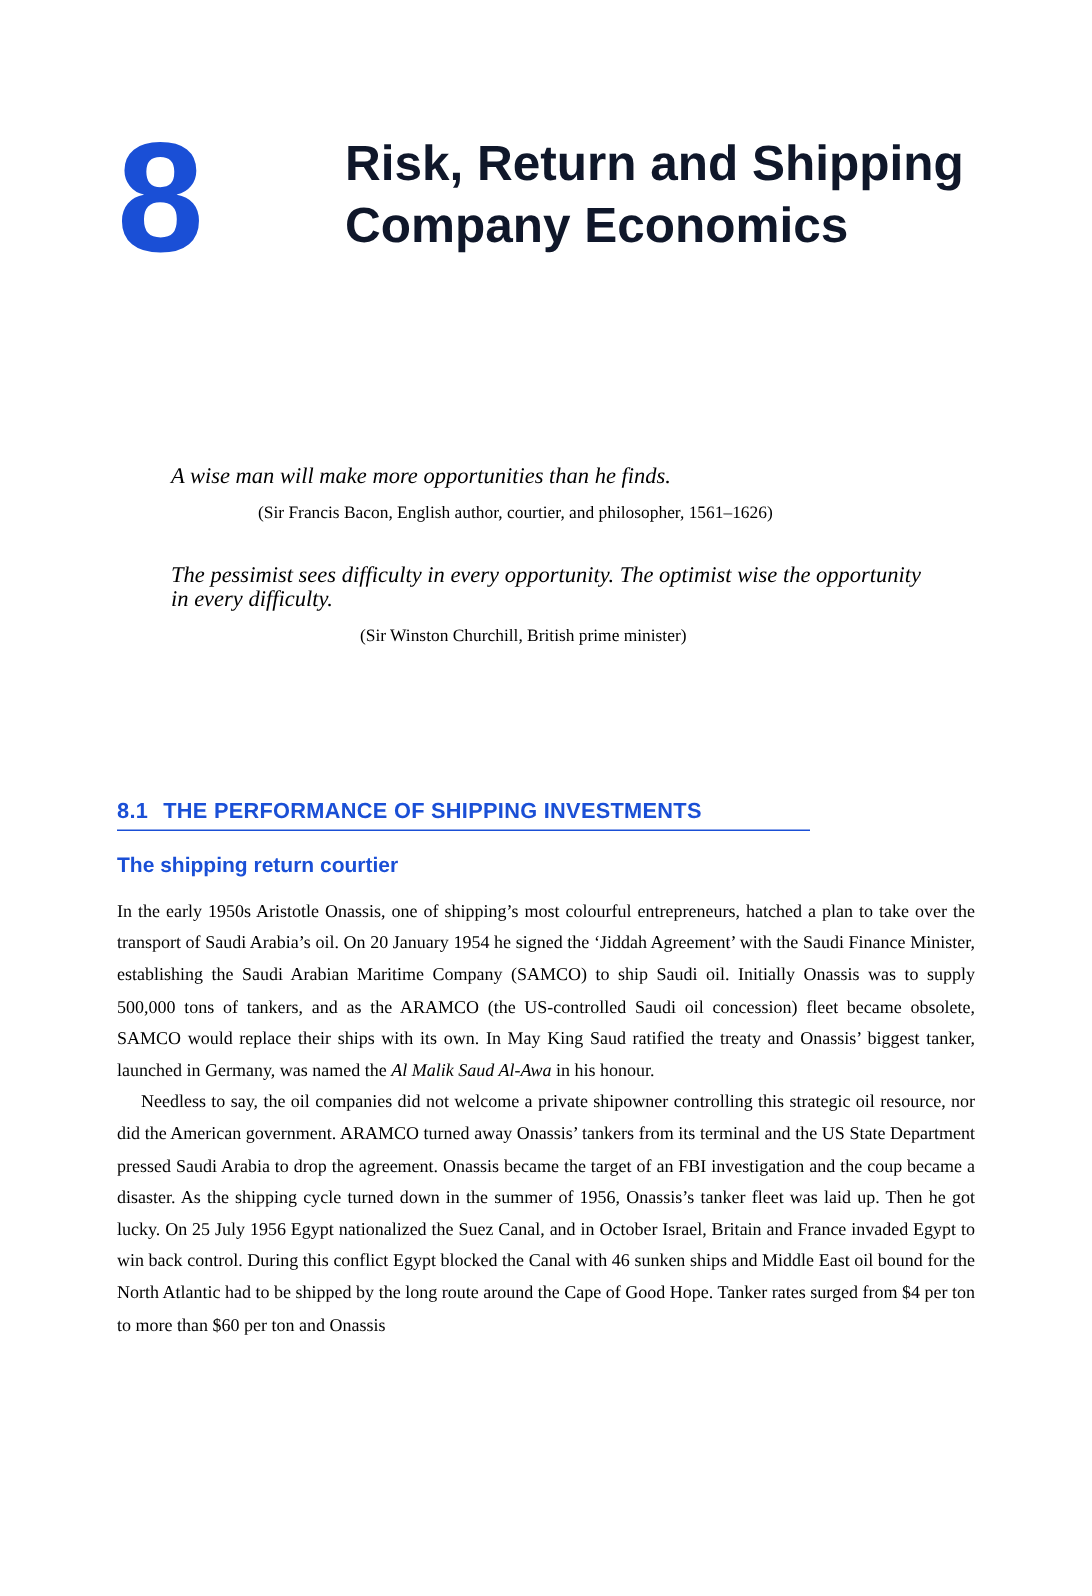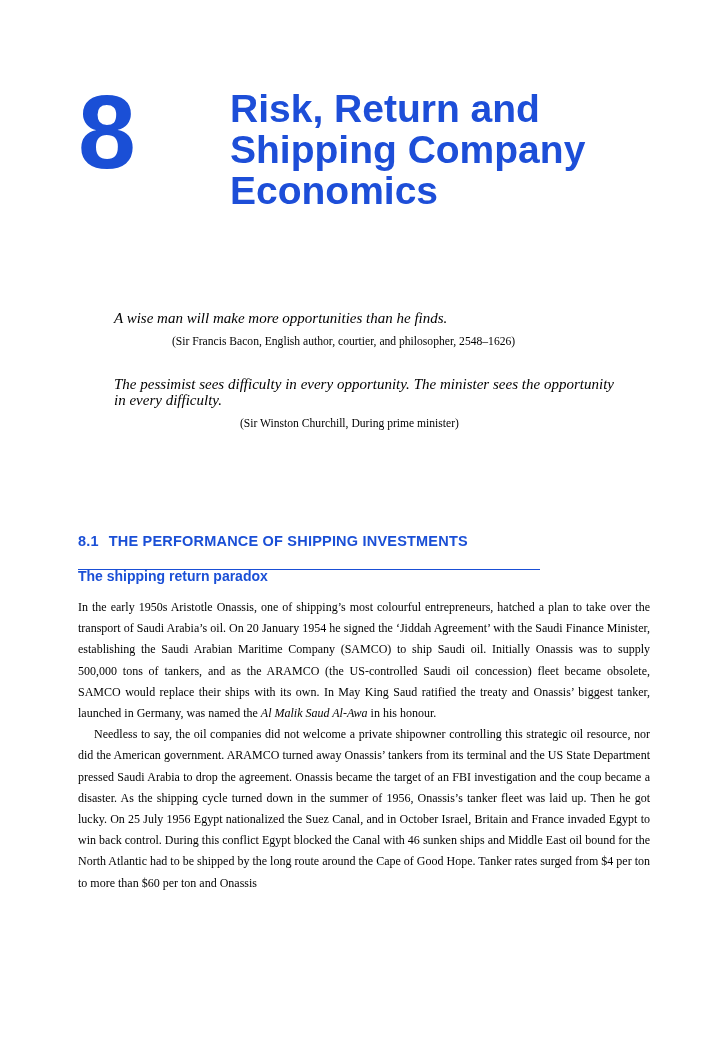--- a/index.html
+++ b/index.html
@@ -35,23 +35,23 @@
     font-weight: bold;
     font-size: 104px;
     line-height: 104px;
     color: #1a4fd6;
     width: 160px;
     letter-spacing: -2px;
   }
   .chapter-title {
     font-family: "Liberation Sans", sans-serif;
     font-weight: bold;
-    font-size: 39px;
+    font-size: 33px;
     line-height: 41px;
-    color: #1d4ed8;
+    color: #0f172a;
     padding-top: 8px;
     max-width: 420px;
   }
   
   .quotes {
     position: absolute;
     left: 114px;
     top: 310px;
     width: 500px;
   }
@@ -79,21 +79,21 @@
   
   .section-heading {
     position: absolute;
     left: 78px;
     top: 533px;
     width: 462px;
     font-family: "Liberation Sans", sans-serif;
     font-weight: bold;
     font-size: 14.5px;
     color: #1a4fd6;
-    padding-bottom: 20px;
+    padding-bottom: 4px;
     border-bottom: 1.6px solid #1a4fd6;
     letter-spacing: 0.2px;
   }
   .section-heading .sec-num {
     margin-right: 10px;
   }
   .sub-heading {
     position: absolute;
     left: 78px;
     top: 568px;
@@ -130,32 +130,32 @@
 <div class="page">
 
   <div class="chapter-header">
     <div class="chapter-number">8</div>
     <div class="chapter-title">Risk, Return and Shipping Company Economics</div>
   </div>
 
   <div class="quotes">
     <div class="quote-block-1">
       <p class="quote-text">A wise man will make more opportunities than he finds.</p>
-      <p class="quote-attrib">(Sir Francis Bacon, English author, courtier, and philosopher, 2548–1626)</p>
+      <p class="quote-attrib">(Sir Francis Bacon, English author, courtier, and philosopher, 1561–1626)</p>
     </div>
     <div class="quote-block-2">
-      <p class="quote-text">The pessimist sees difficulty in every opportunity. The minister sees the opportunity in every difficulty.</p>
-      <p class="quote-attrib indent-more">(Sir Winston Churchill, During prime minister)</p>
+      <p class="quote-text">The pessimist sees difficulty in every opportunity. The optimist wise the opportunity in every difficulty.</p>
+      <p class="quote-attrib indent-more">(Sir Winston Churchill, British prime minister)</p>
     </div>
   </div>
 
   <div class="section-heading">
     <span class="sec-num">8.1</span><span>THE PERFORMANCE OF SHIPPING INVESTMENTS</span>
   </div>
 
-  <div class="sub-heading">The shipping return paradox</div>
+  <div class="sub-heading">The shipping return courtier</div>
 
   <div class="body-text">
     <p><span>In the early 1950s Aristotle Onassis, one of shipping’s most colourful entrepreneurs, hatched a plan to take over the transport of Saudi Arabia’s oil. On 20 January 1954 he signed the ‘Jiddah Agreement’ with the Saudi Finance Minister, establishing the Saudi Arabian Maritime Company (SAMCO) to ship Saudi oil. Initially Onassis was to supply 500,000 tons of tankers, and as the ARAMCO (the US-controlled Saudi oil concession) fleet became obsolete, SAMCO would replace their ships with its own. In May King Saud ratified the treaty and Onassis’ biggest tanker, launched in Germany, was named the </span><span class="italic">Al Malik Saud Al-Awa</span><span> in his honour.</span></p>
     <p class="indent">Needless to say, the oil companies did not welcome a private shipowner controlling this strategic oil resource, nor did the American government. ARAMCO turned away Onassis’ tankers from its terminal and the US State Department pressed Saudi Arabia to drop the agreement. Onassis became the target of an FBI investigation and the coup became a disaster. As the shipping cycle turned down in the summer of 1956, Onassis’s tanker fleet was laid up. Then he got lucky. On 25 July 1956 Egypt nationalized the Suez Canal, and in October Israel, Britain and France invaded Egypt to win back control. During this conflict Egypt blocked the Canal with 46 sunken ships and Middle East oil bound for the North Atlantic had to be shipped by the long route around the Cape of Good Hope. Tanker rates surged from $4 per ton to more than $60 per ton and Onassis</p>
   </div>
 
 </div>
 
 </body></html>

